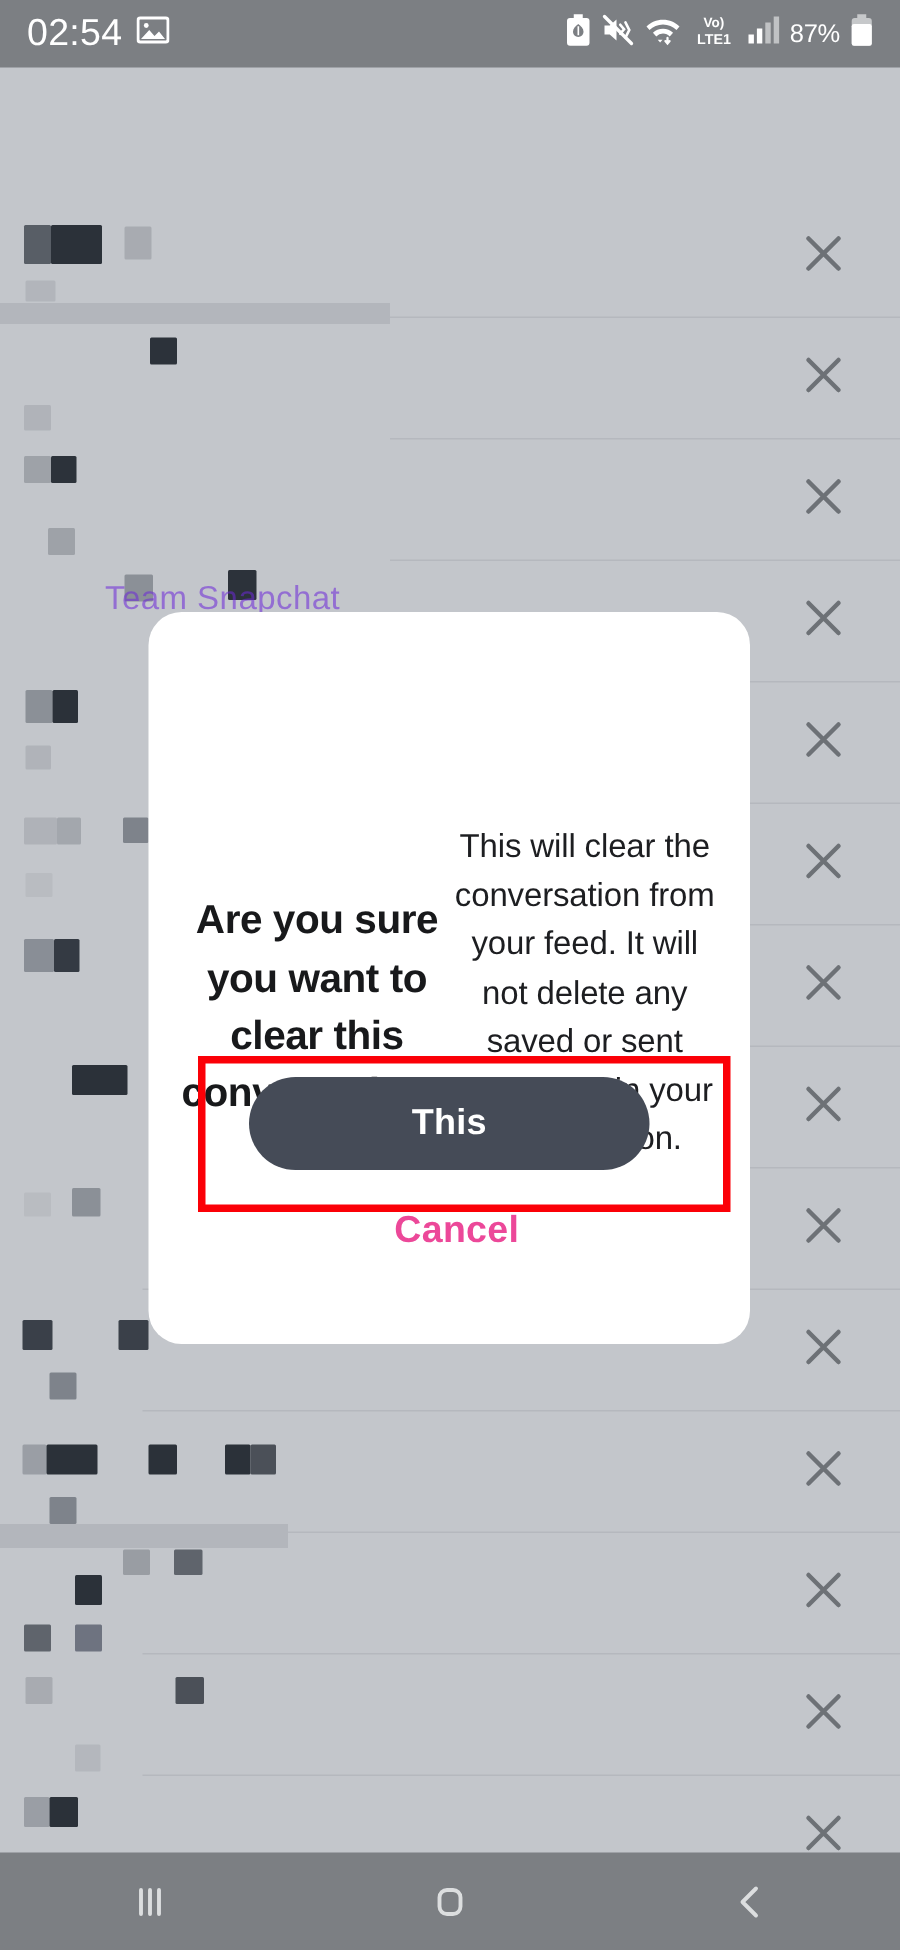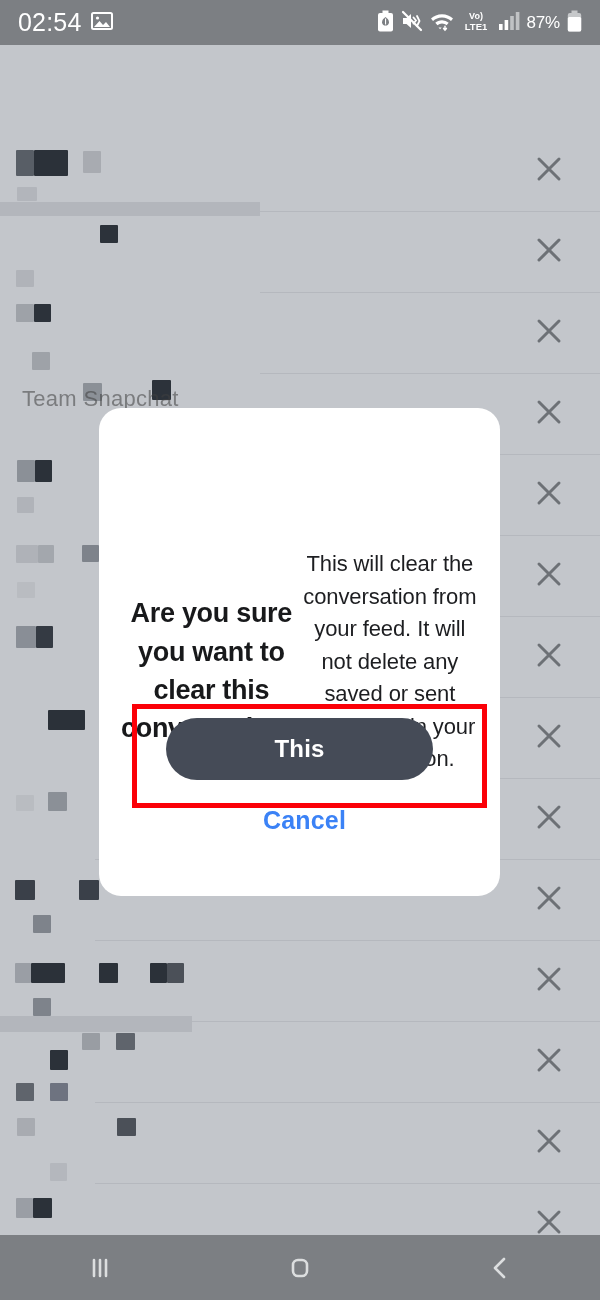--- a/index.html
+++ b/index.html
@@ -73,24 +73,25 @@
     position: absolute;
     border-radius: 1px;
   }
   .wide-band {
     position: absolute; left: 0;
     background: #b3b6bc;
   }
   .ghost-text {
     position: absolute;
     font-size: 22px;
-    color: #404040;
+    color: #6d28d9;
     white-space: nowrap;
     letter-spacing: .3px;
     font-weight: 400;
+    margin-left: 48px;
   }
 
   
   #dialog {
     position: absolute;
     left: 99px; top: 408px;
     width: 401px; height: 488px;
     background: #ffffff;
     border-radius: 22px;
     z-index: 20;
@@ -131,21 +132,21 @@
     font-family: "Liberation Sans", sans-serif;
     letter-spacing: .2px;
     cursor: pointer;
   }
   #cancel-button {
     position: absolute;
     left: 0; top: 398px;
     width: 371px;
     background: transparent;
     border: none;
-    color: #3b82f6;
+    color: #ec4899;
     font-size: 25px;
     font-weight: bold;
     font-family: "Liberation Sans", sans-serif;
     letter-spacing: .2px;
     cursor: pointer;
     padding-left: 40px;
   }
 
   
   #annotation-box {

